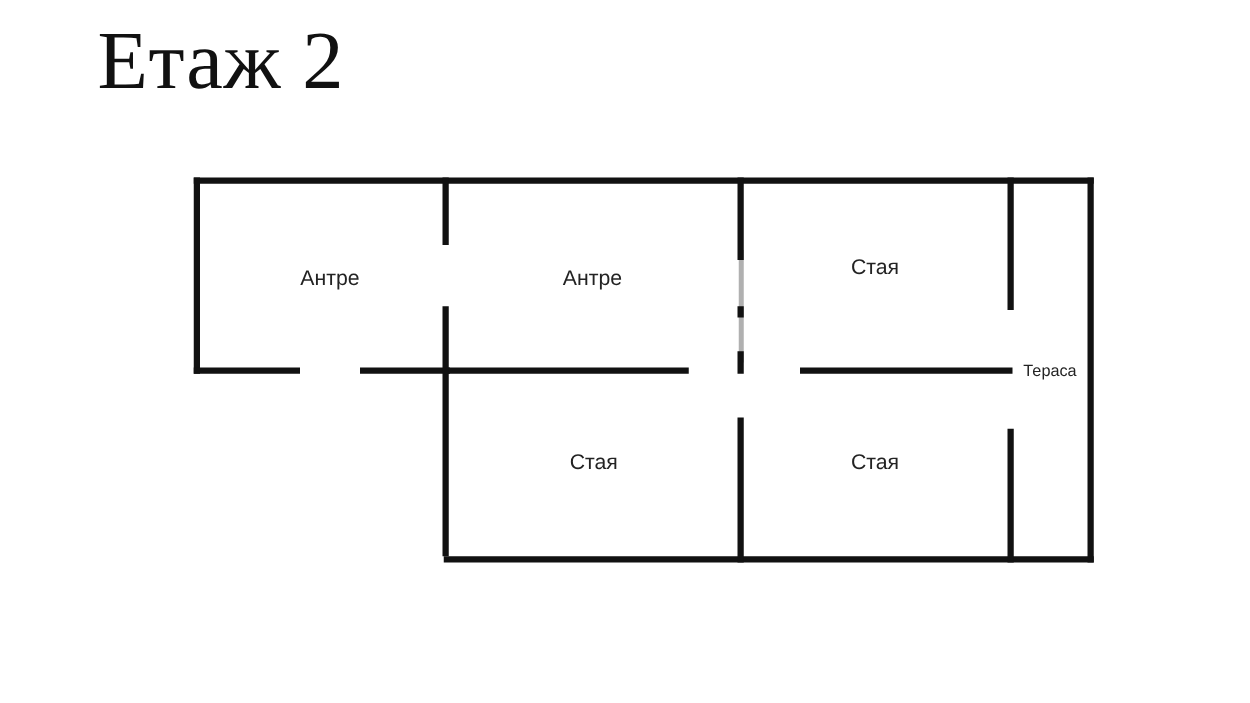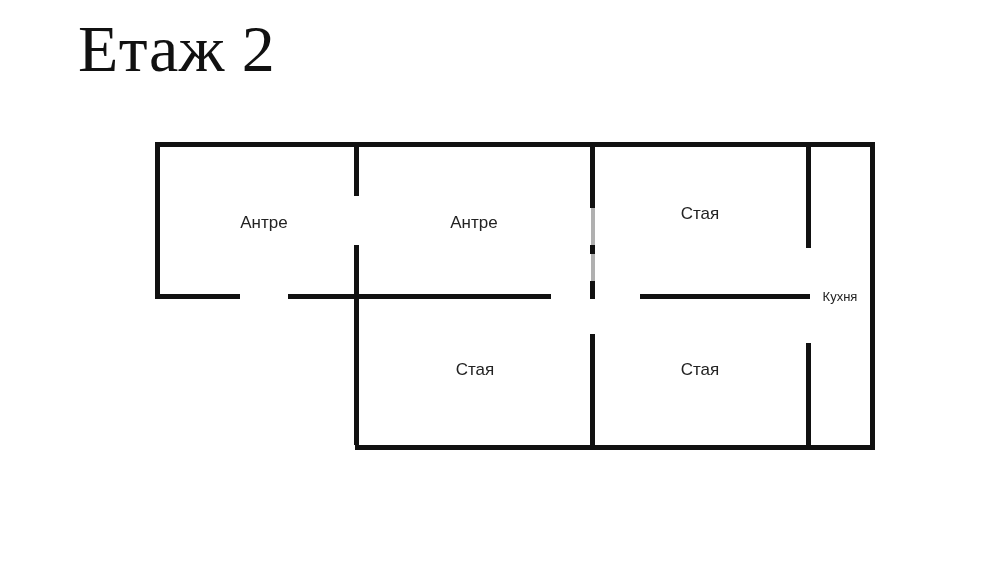--- a/index.html
+++ b/index.html
@@ -82,17 +82,17 @@
         <div class="wall" style="left: 558px; top: 334px; width: 5px; height: 116px;"></div>
         <div class="wall" style="left: 774px; top: 142px; width: 5px; height: 106px;"></div>
         <div class="wall" style="left: 774px; top: 343px; width: 5px; height: 107px;"></div>
       </div>
     <div id="labels-layer">
         <div class="room-label" style="left: 232px; top: 223px;">Антре</div>
         <div class="room-label" style="left: 442px; top: 223px;">Антре</div>
         <div class="room-label" style="left: 668px; top: 214px;">Стая</div>
         <div class="room-label" style="left: 443px; top: 370px;">Стая</div>
         <div class="room-label" style="left: 668px; top: 370px;">Стая</div>
-        <div class="room-label small" style="left: 808px; top: 296px;">Кухня</div>
+        <div class="room-label small" style="left: 808px; top: 296px;">Тераса</div>
       </div>
   </div>
 
 </div>
 
 </body></html>

